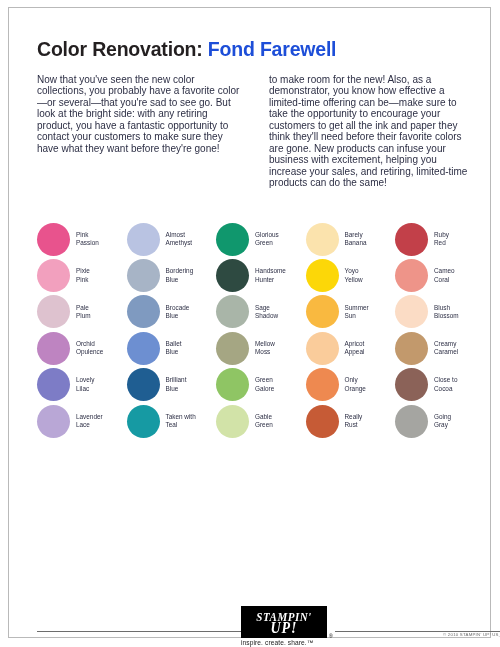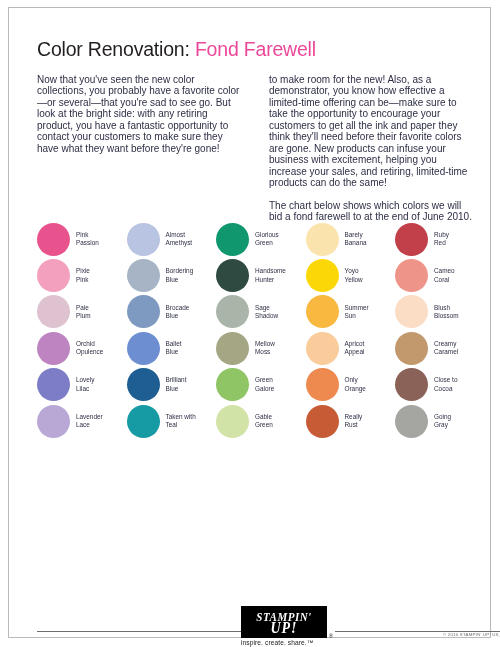--- a/index.html
+++ b/index.html
@@ -33,25 +33,25 @@
   .title {
     position: absolute;
     top: 30px;
     left: 0;
     font-size: 19.5px;
     letter-spacing: -0.2px;
     color: #231f20;
     white-space: nowrap;
   }
   .title .strong {
-    font-weight: normal;
+    font-weight: bold;
   }
   .title .light {
-    font-weight: normal;
-    color: #ec4899;
+    font-weight: bold;
+    color: #1d4ed8;
   }
   .columns {
     position: absolute;
     top: 66px;
     left: 0;
     width: 440px;
     display: flex;
     gap: 24px;
   }
   .col {
@@ -171,21 +171,20 @@
     <div class="title">
       <span class="strong">Color Renovation:</span><span class="light"> Fond Farewell</span>
     </div>
 
     <div class="columns">
       <div class="col">
         <p>Now that you've seen the new color collections, you probably have a favorite color—or several—that you're sad to see go. But look at the bright side: with any retiring product, you have a fantastic opportunity to contact your customers to make sure they have what they want before they're gone!</p>
       </div>
       <div class="col">
         <p>to make room for the new! Also, as a demonstrator, you know how effective a limited-time offering can be—make sure to take the opportunity to encourage your customers to get all the ink and paper they think they'll need before their favorite colors are gone. New products can infuse your business with excitement, helping you increase your sales, and retiring, limited-time products can do the same!</p>
-        <p>The chart below shows which colors we will bid a fond farewell to at the end of June 2010.</p>
       </div>
     </div>
 
     <div class="swatch-grid">
 
       <div class="swatch-col">
         <div class="swatch-row">
           <div class="dot" style="background-color: rgb(232, 83, 141);"></div>
           <div class="dot-label">Pink
 Passion</div>

